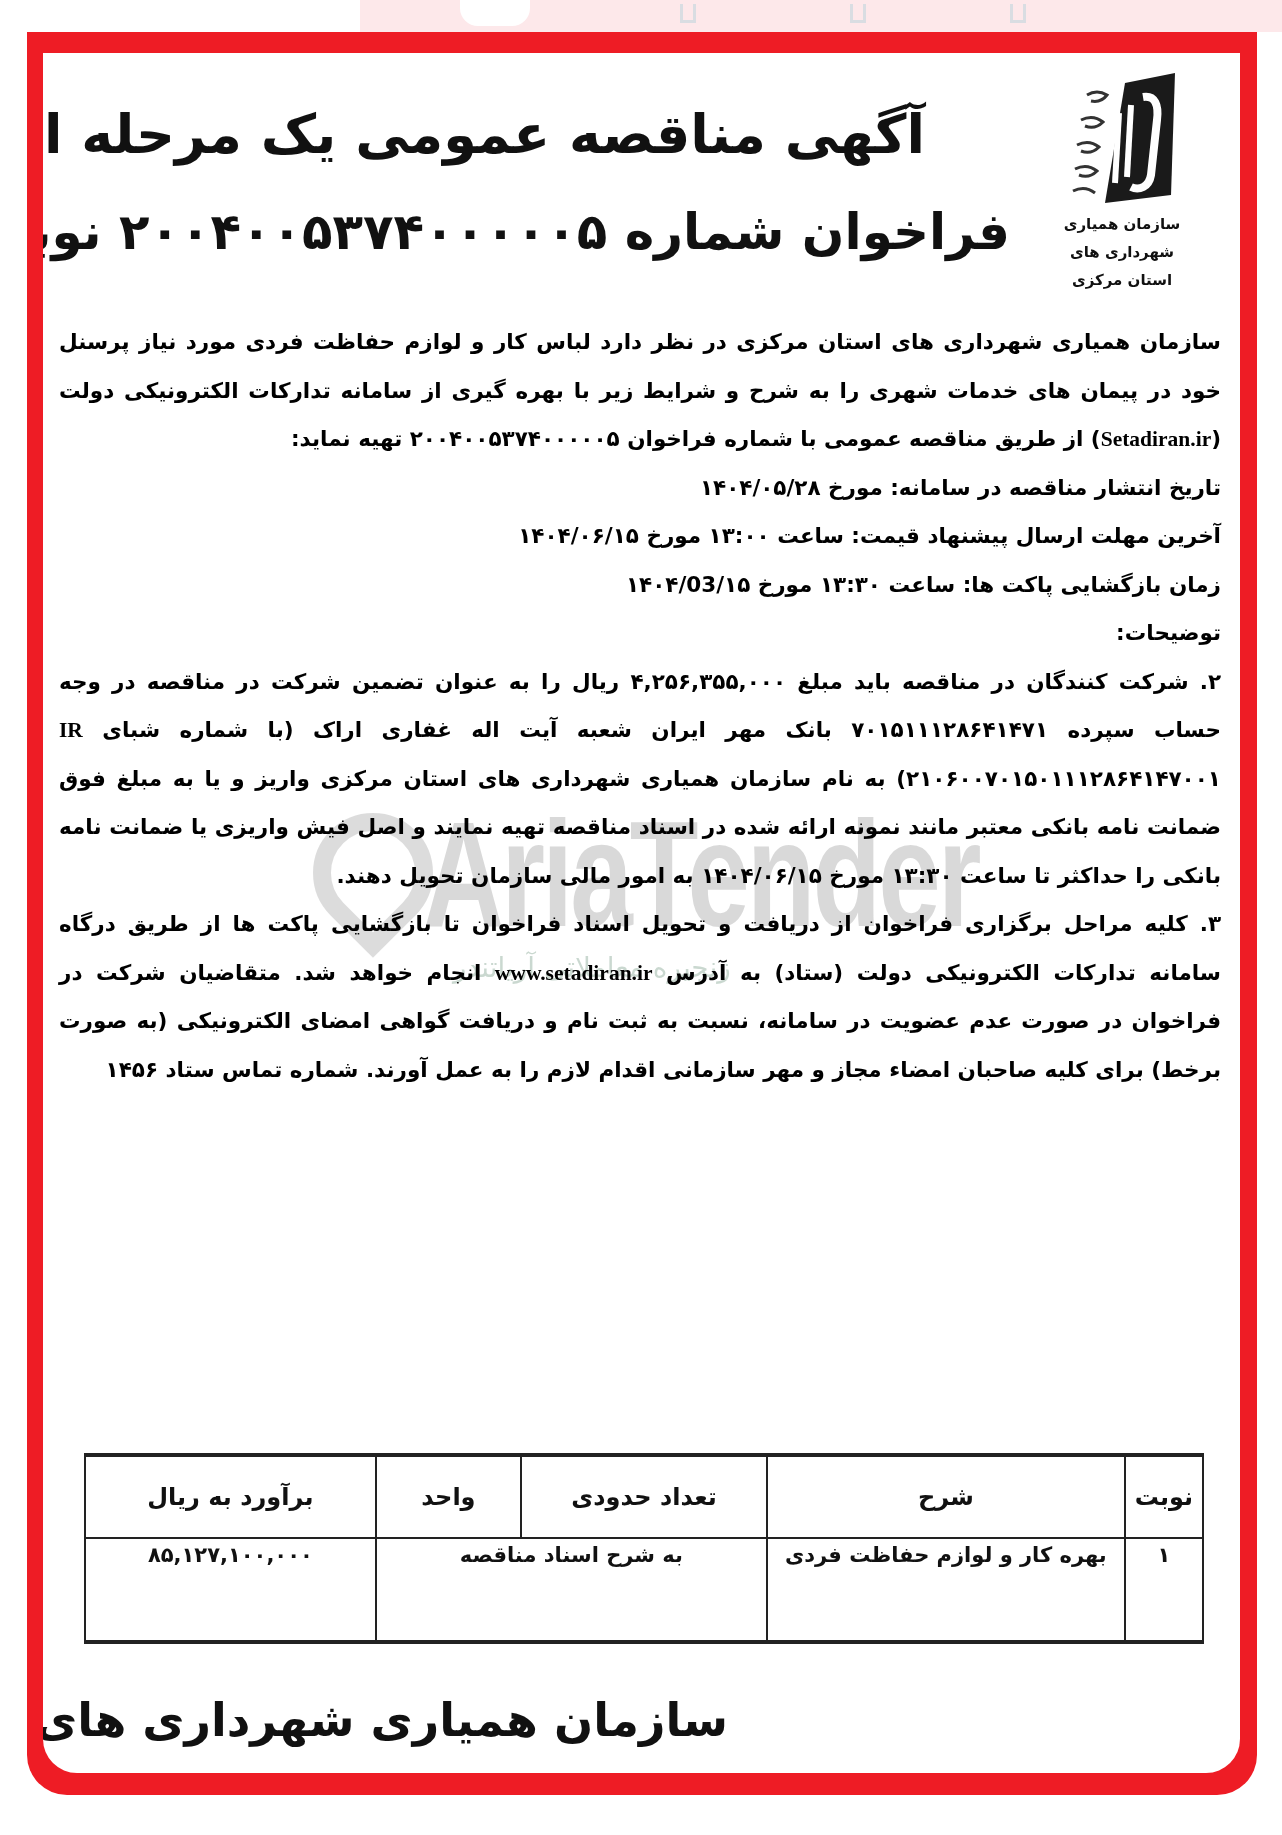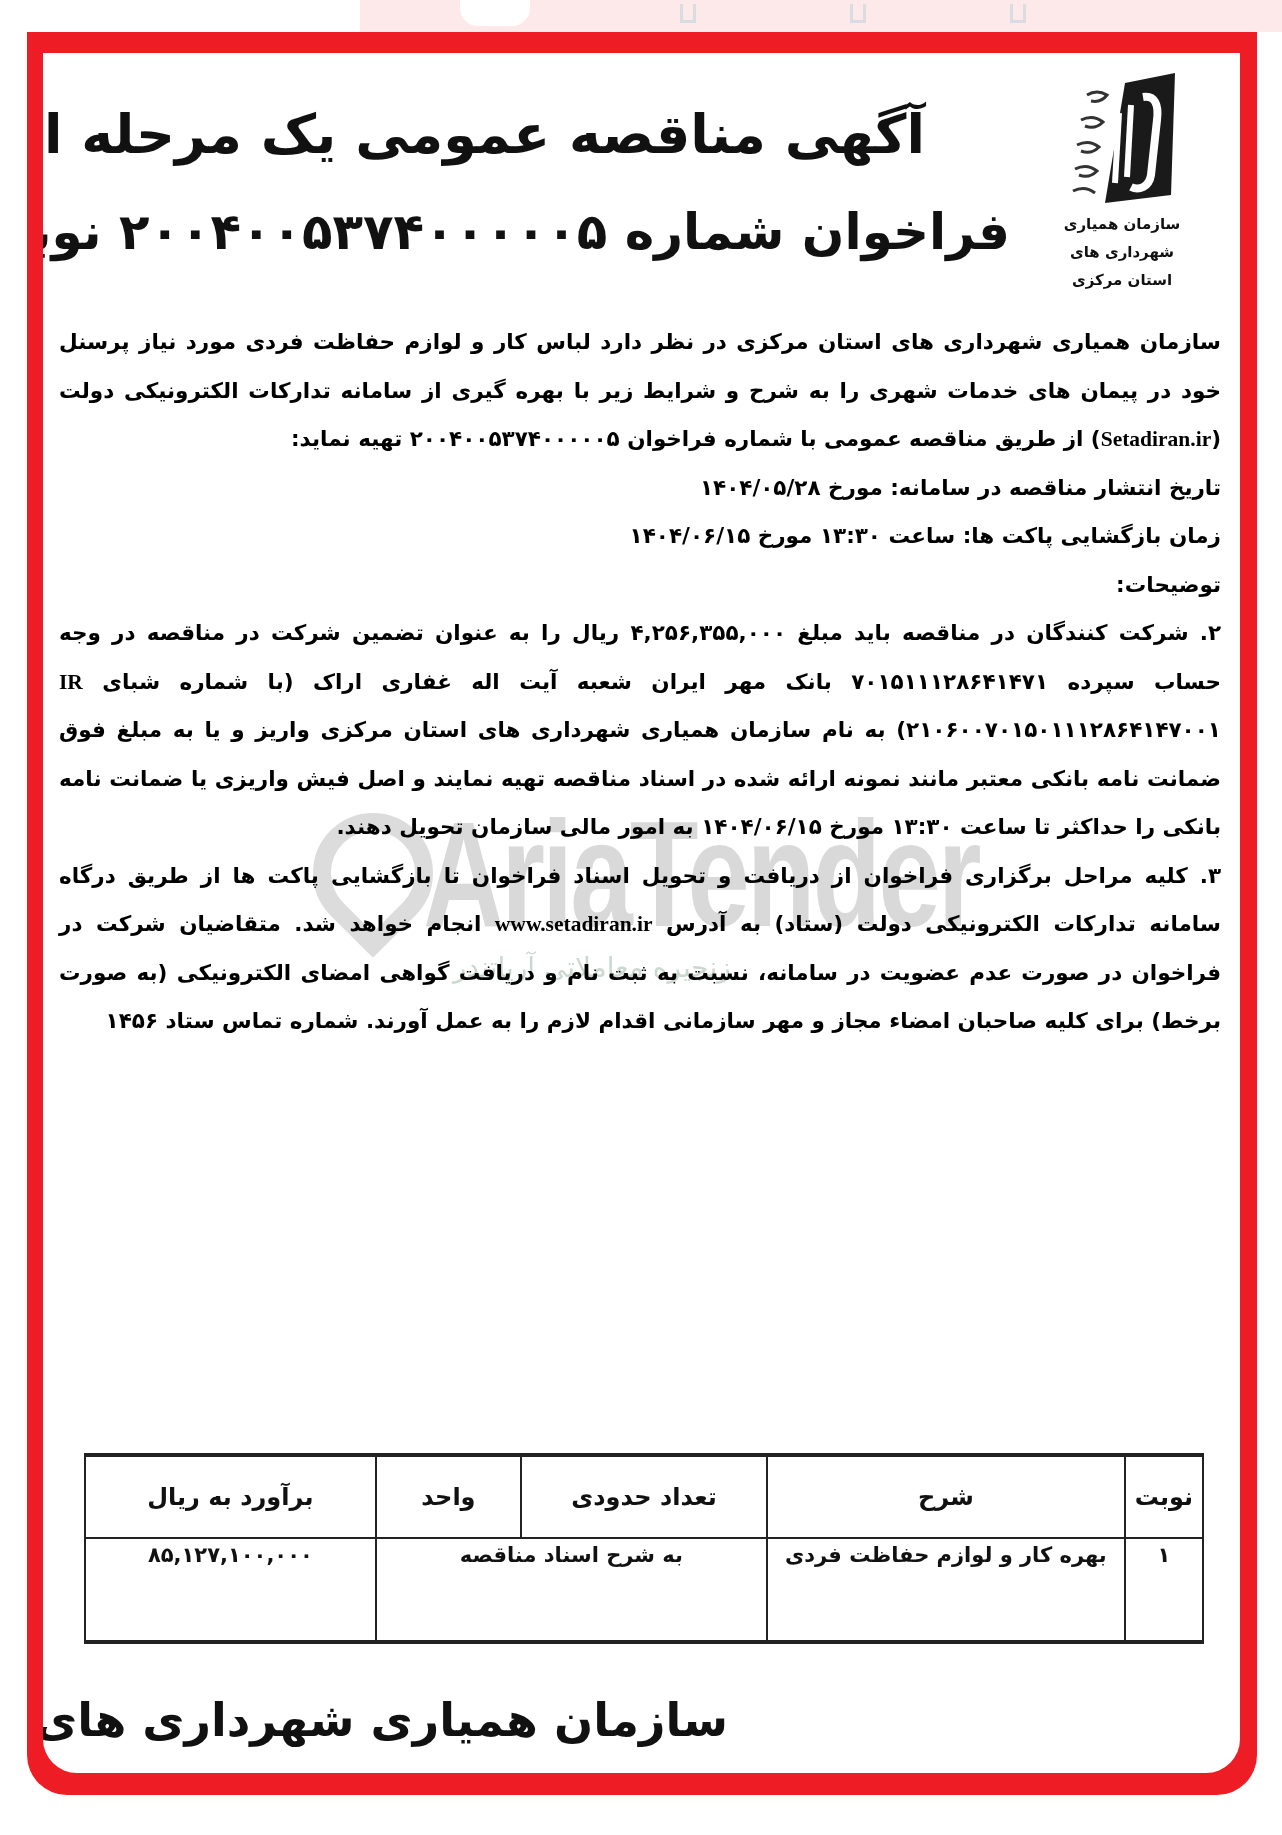--- a/index.html
+++ b/index.html
@@ -116,21 +116,22 @@
 
     <div class="watermark">
       <div class="wm-icon"></div>
       <div class="wm-text">AriaTender</div>
       <div class="wm-sub">زنجیره معاملاتی آریاتندر</div>
     </div>
 
     <div class="body-text">
       <p><span>سازمان همیاری شهرداری های استان مرکزی در نظر دارد لباس کار و لوازم حفاظت فردی مورد نیاز پرسنل خود در پیمان های خدمات شهری را به شرح و شرایط زیر با بهره گیری از سامانه تدارکات الکترونیکی دولت (</span><span class="latin">Setadiran.ir</span><span>) از طریق مناقصه عمومی با شماره فراخوان ۲۰۰۴۰۰۵۳۷۴۰۰۰۰۰۵ تهیه نماید:</span></p>
       <p>تاریخ انتشار مناقصه در سامانه: مورخ ۱۴۰۴/۰۵/۲۸</p>
-      <p>زمان بازگشایی پاکت ها: ساعت ۱۳:۳۰ مورخ ۱۴۰۴/۰۶/۱۵</p>
+      <p>آخرین مهلت ارسال پیشنهاد قیمت: ساعت ۱۳:۰۰ مورخ ۱۴۰۴/۰۶/۱۵</p>
+      <p>زمان بازگشایی پاکت ها: ساعت ۱۳:۳۰ مورخ ۱۴۰۴/03/۱۵</p>
       <p>توضیحات:</p>
       <p><span>۲. شرکت کنندگان در مناقصه باید مبلغ ۴,۲۵۶,۳۵۵,۰۰۰ ریال را به عنوان تضمین شرکت در مناقصه در وجه حساب سپرده ۷۰۱۵۱۱۱۲۸۶۴۱۴۷۱ بانک مهر ایران شعبه آیت اله غفاری اراک (با شماره شبای </span><span class="latin">IR</span> <span>۲۱۰۶۰۰۷۰۱۵۰۱۱۱۲۸۶۴۱۴۷۰۰۱</span><span>) به نام سازمان همیاری شهرداری های استان مرکزی واریز و یا به مبلغ فوق ضمانت نامه بانکی معتبر مانند نمونه ارائه شده در اسناد مناقصه تهیه نمایند و اصل فیش واریزی یا ضمانت نامه بانکی را حداکثر تا ساعت ۱۳:۳۰ مورخ ۱۴۰۴/۰۶/۱۵ به امور مالی سازمان تحویل دهند.</span></p>
       <p><span>۳. کلیه مراحل برگزاری فراخوان از دریافت و تحویل اسناد فراخوان تا بازگشایی پاکت ها از طریق درگاه سامانه تدارکات الکترونیکی دولت (ستاد) به آدرس </span><span class="latin">www.setadiran.ir</span><span> انجام خواهد شد. متقاضیان شرکت در فراخوان در صورت عدم عضویت در سامانه، نسبت به ثبت نام و دریافت گواهی امضای الکترونیکی (به صورت برخط) برای کلیه صاحبان امضاء مجاز و مهر سازمانی اقدام لازم را به عمل آورند. شماره تماس ستاد ۱۴۵۶</span></p>
     </div>
 
     <table class="items">
       <tbody>
           <tr>
         <th style="width:7%">نوبت</th>
         <th style="width:32%">شرح</th>

